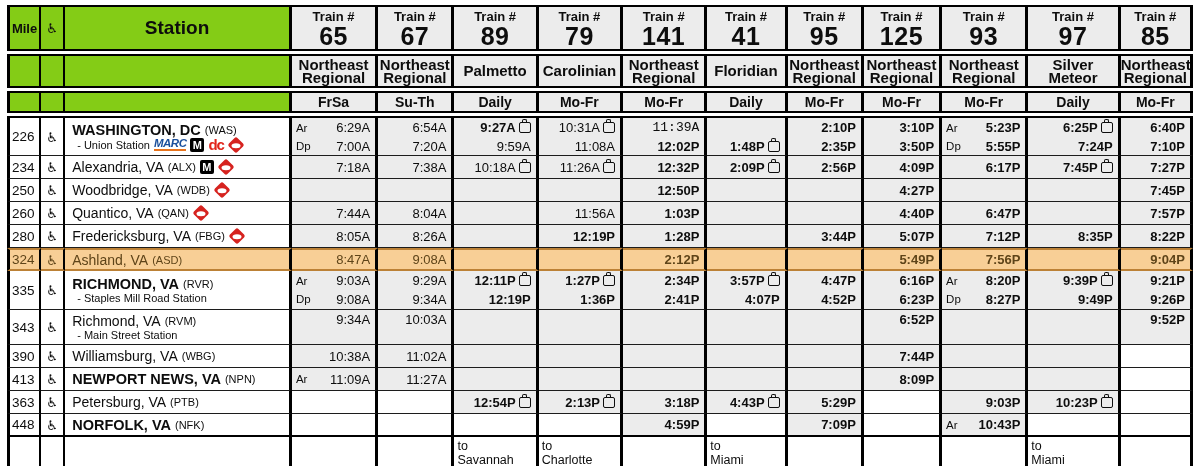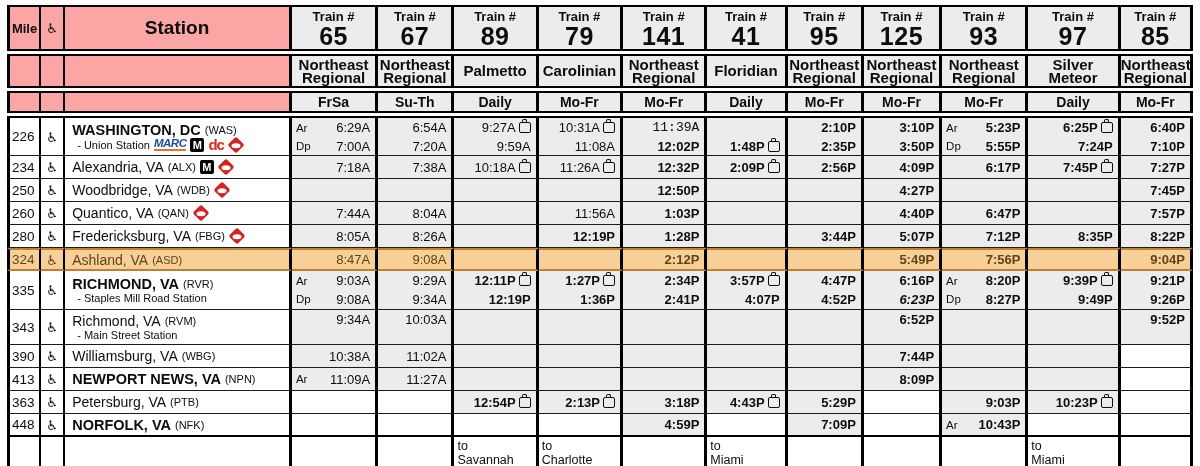--- a/index.html
+++ b/index.html
@@ -18,21 +18,21 @@
   table{border-collapse:separate;border-spacing:0;table-layout:fixed;width:1186px;}
   td,th{box-sizing:border-box;padding:0;font-weight:normal;vertical-align:middle;overflow:hidden;}
 
   
   .c-mile{border-left:3px solid #000;border-right:2px solid #000;}
   .c-acc {border-right:2px solid #000;}
   .c-sta {border-right:3px solid #000;text-align:left;}
   .c-trn {border-right:3px solid #000;}
 
   
-  tr.hrow th{border-top:2px solid #000;border-bottom:2px solid #000;background:#fca5a5;}
+  tr.hrow th{border-top:2px solid #000;border-bottom:2px solid #000;background:#84cc16;}
   tr.hrow th.c-trn{background:var(--shade);}
   tr.gap td{height:3px;border:0;background:#fff;}
   .train-label{font-size:13px;font-weight:bold;line-height:14px;padding-top:2px;}
   .train-no{font-size:25px;font-weight:bold;line-height:25px;letter-spacing:.5px;}
   .svc{font-size:15px;font-weight:bold;line-height:13.5px;}
   .days{font-size:14px;font-weight:bold;}
   .mile-hdr{font-size:13px;font-weight:bold;}
   .sta-hdr{font-size:19px;font-weight:bold;}
   .acc-ico{font-family:"DejaVu Sans",sans-serif;font-size:13px;line-height:1;}
 
@@ -245,21 +245,21 @@
           </td>
           <td class="c-trn sh vtop">
             <div class="tl" style="height: 19px;">
               <span class="tm">6:54A</span>
             </div>
             <div class="tl" style="height: 18px;">
               <span class="tm">7:20A</span>
             </div>
           </td>
           <td class="c-trn sh vtop">
-            <div class="tl" style="height: 19px;">
+            <div class="tl" style="height: 19px; font-weight: bold;">
               <span class="tm">9:27A</span>
               <span class="bag"></span>
             </div>
             <div class="tl" style="height: 18px;">
               <span class="tm">9:59A</span>
             </div>
           </td>
           <td class="c-trn sh vtop">
             <div class="tl" style="height: 19px;">
               <span class="tm">10:31A</span>
@@ -680,21 +680,21 @@
               <span class="tm pm">4:47P</span>
             </div>
             <div class="tl" style="height: 18px;">
               <span class="tm pm">4:52P</span>
             </div>
           </td>
           <td class="c-trn sh vtop">
             <div class="tl" style="height: 19px;">
               <span class="tm pm">6:16P</span>
             </div>
-            <div class="tl" style="height: 18px; font-style: italic;">
+            <div class="tl" style="height: 18px;">
               <span class="tm pm">6:23P</span>
             </div>
           </td>
           <td class="c-trn sh vtop">
             <div class="tl" style="height: 19px;">
               <span class="lbl">Ar</span>
               <span class="tm pm">8:20P</span>
             </div>
             <div class="tl" style="height: 18px;">
               <span class="lbl">Dp</span>

